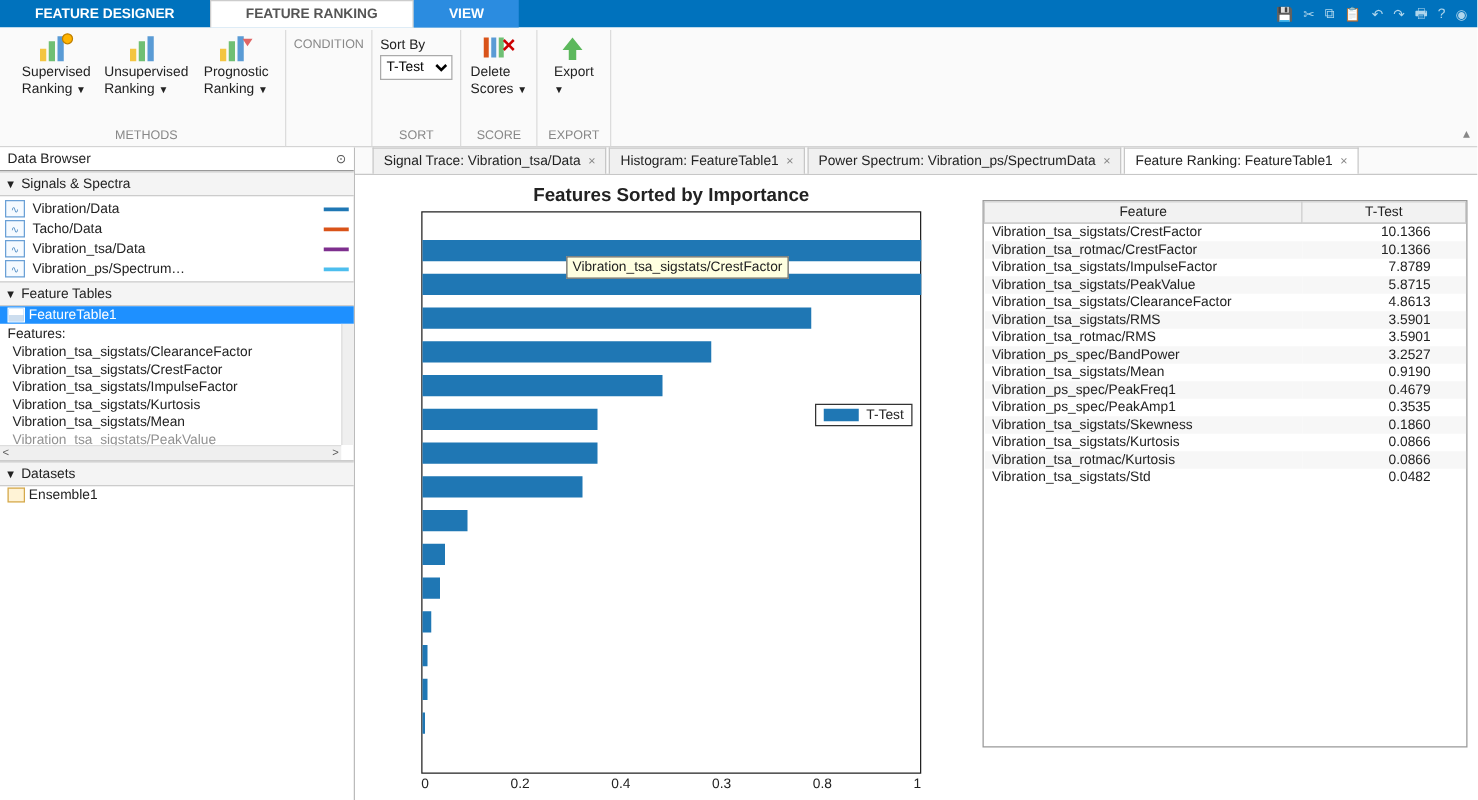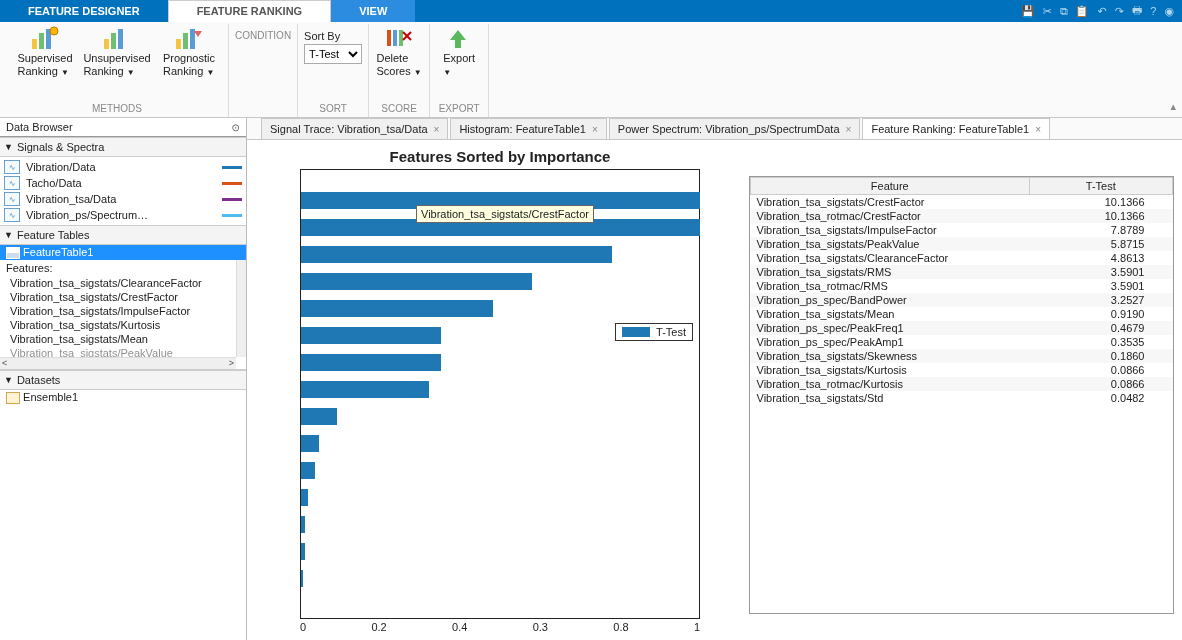--- a/index.html
+++ b/index.html
@@ -24,21 +24,21 @@
   .bigbtn .icon { width: 32px; height: 28px; display: flex; align-items: center; justify-content: center; }
   .bigbtn .cap { font-size: 11px; line-height: 13px; }
   .caret { font-size: 8px; vertical-align: middle; }
   .field { display: flex; flex-direction: column; padding-top: 6px; }
   .field label { font-size: 11px; margin-bottom: 2px; }
   .field select { font-size: 11px; height: 20px; border: 1px solid #aaa; background: #fff; }
   .ribbon .expand { margin-left: auto; display: flex; align-items: flex-end; padding-bottom: 4px; color: #888; font-size: 11px; }
 
   
   .body { display: flex; height: calc(640px - 22px - 96px); }
-  .sidebar { width: 247px; border-right: 1px solid #bbb; display: flex; flex-direction: column; font-size: 11px; background: #fff; }
+  .sidebar { width: 284px; border-right: 1px solid #bbb; display: flex; flex-direction: column; font-size: 11px; background: #fff; }
   .panel-title { background: #fff; border-bottom: 1px solid #999; padding: 3px 6px; display: flex; align-items: center; justify-content: space-between; }
   .panel-title .chev { font-size: 10px; color: #555; }
   .section-header { background: #f4f4f4; border-top: 1px solid #ccc; border-bottom: 1px solid #ccc; padding: 3px 4px; display: flex; align-items: center; font-size: 11px; }
   .section-header .tri { font-size: 9px; margin-right: 4px; }
   .list { padding: 2px 0; }
   .list-row { display: flex; align-items: center; padding: 1px 4px; gap: 6px; }
   .list-row .swatch { width: 20px; height: 3px; }
   .list-row .sigicon { width: 16px; height: 14px; border: 1px solid #6aa0d6; background: #f5faff; display: flex; align-items: center; justify-content: center; font-size: 8px; color: #4a88c0; }
   .ft-row { padding: 1px 6px; }
   .ft-row.selected { background: #1e90ff; color: #fff; }
@@ -56,21 +56,21 @@
   .content { flex: 1; display: flex; padding: 8px 8px 4px; gap: 4px; }
   .chart-area { width: 490px; display: flex; flex-direction: column; align-items: center; }
   .chart-title { font-weight: bold; font-size: 15px; margin-bottom: 4px; }
   .plot { width: 400px; height: 450px; border: 1px solid #222; position: relative; background: #fff; }
   .bar { position: absolute; height: 17px; background: #1f77b4; left: 0; }
   .axis-x { display: flex; width: 400px; justify-content: space-between; margin-top: 2px; font-size: 11px; }
   .tooltip { position: absolute; background: #ffffe0; border: 1px solid #666; padding: 2px 4px; font-size: 11px; white-space: nowrap; z-index: 5; }
   .legend { position: absolute; right: 6px; top: 153px; border: 1px solid #333; background: #fff; padding: 2px 6px; display: flex; align-items: center; gap: 6px; font-size: 11px; }
   .legend .sw { width: 28px; height: 10px; background: #1f77b4; }
 
-  .tablewrap { flex: 1; border: 1px solid #999; height: 438px; margin-top: 28px; background: #fff; overflow: hidden; }
+  .tablewrap { flex: 1; border: 1px solid #999; height: 438px; margin-top: 12px; background: #fff; overflow: hidden; }
   table.rank { width: 100%; border-collapse: collapse; font-size: 11px; }
   table.rank th { background: #f2f2f2; border: 1px solid #ccc; padding: 2px 4px; font-weight: normal; }
   table.rank td { padding: 1px 6px; border: none; }
   table.rank tr:nth-child(even) td { background: #f7f7f7; }
   table.rank td.num { text-align: right; padding-right: 28px; }
 
   svg { display: block; }
 </style>
 </head>
 <body>

